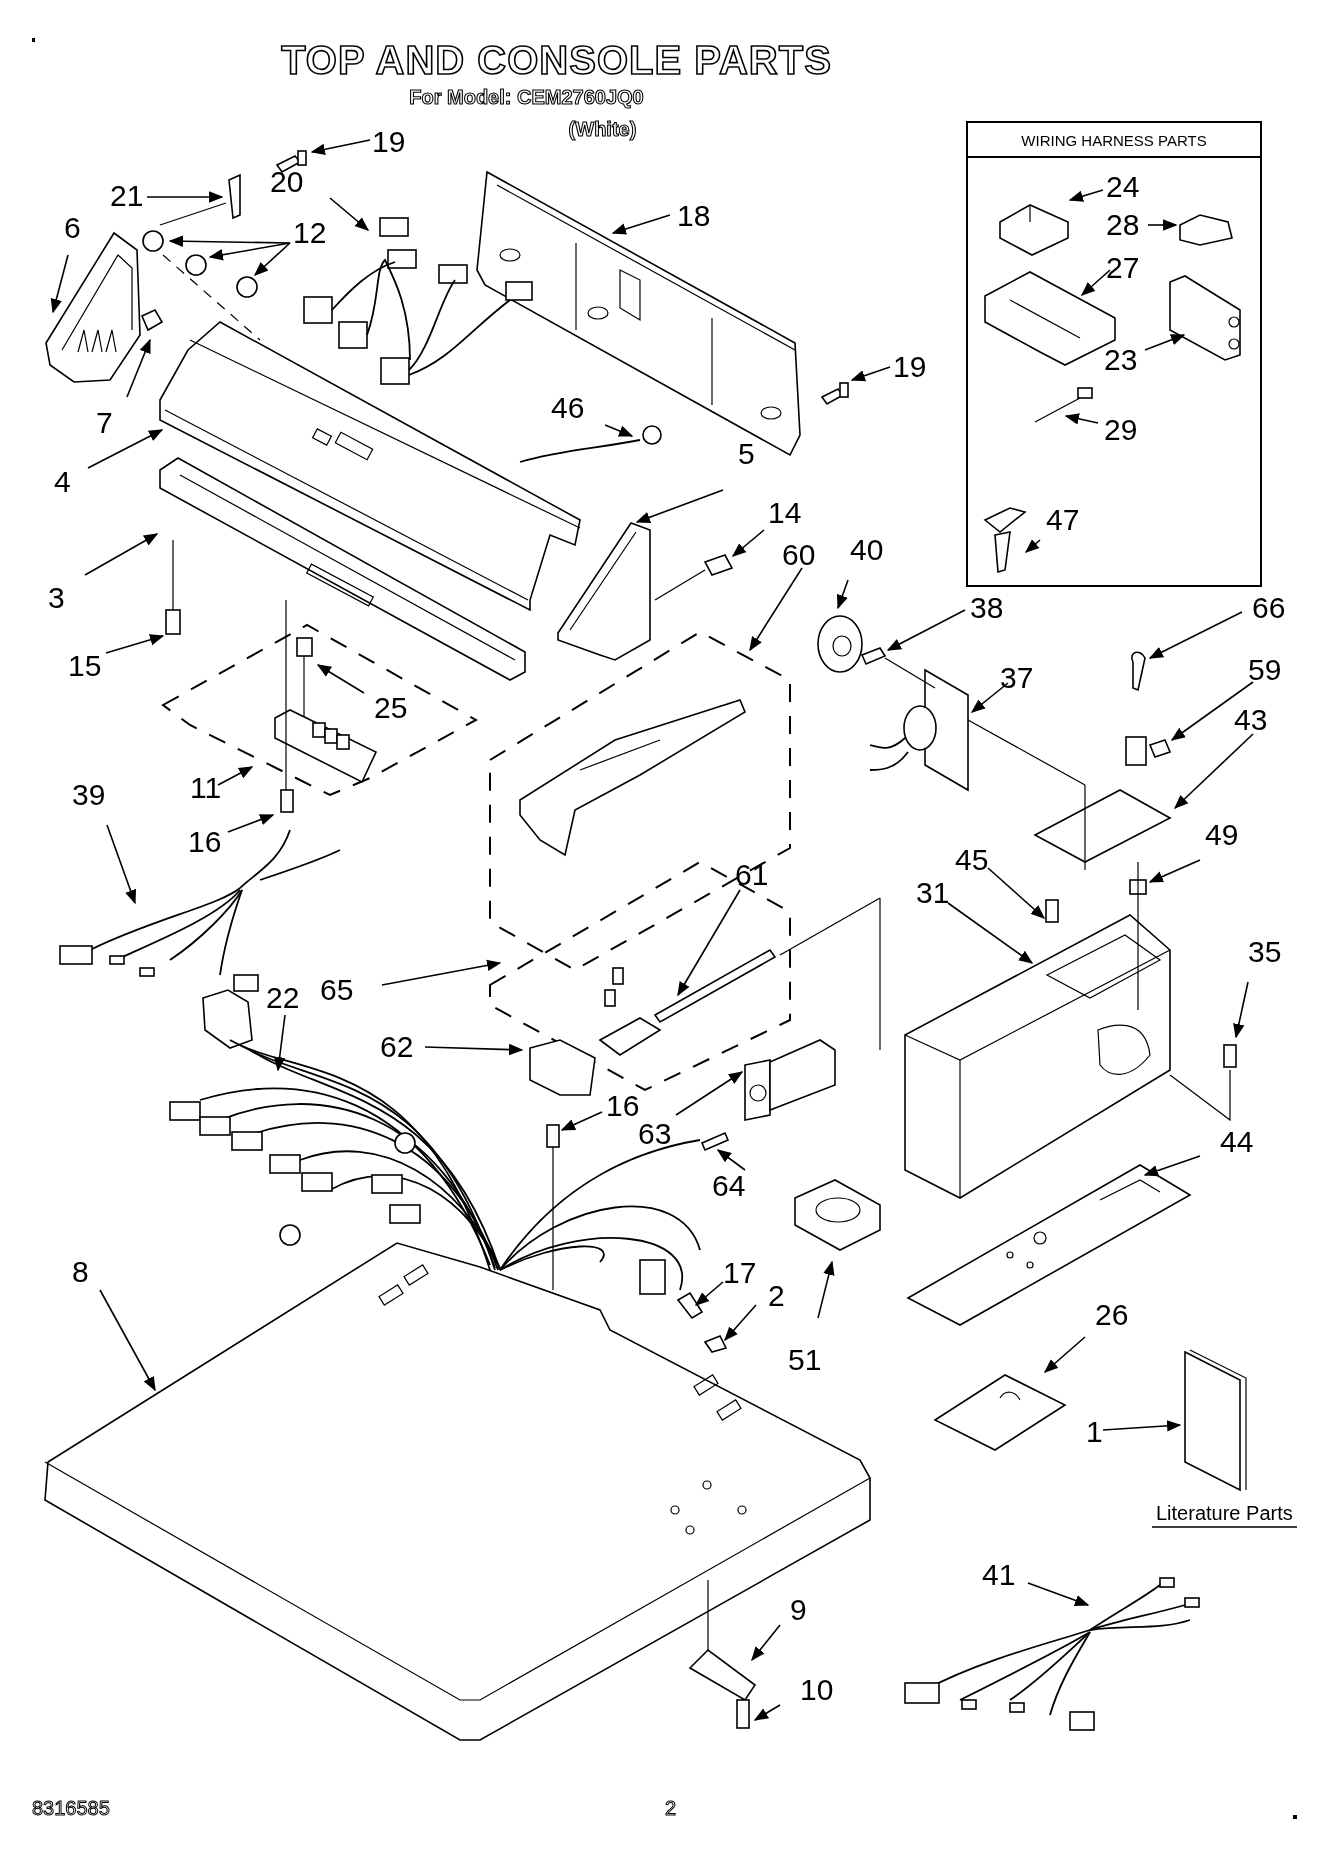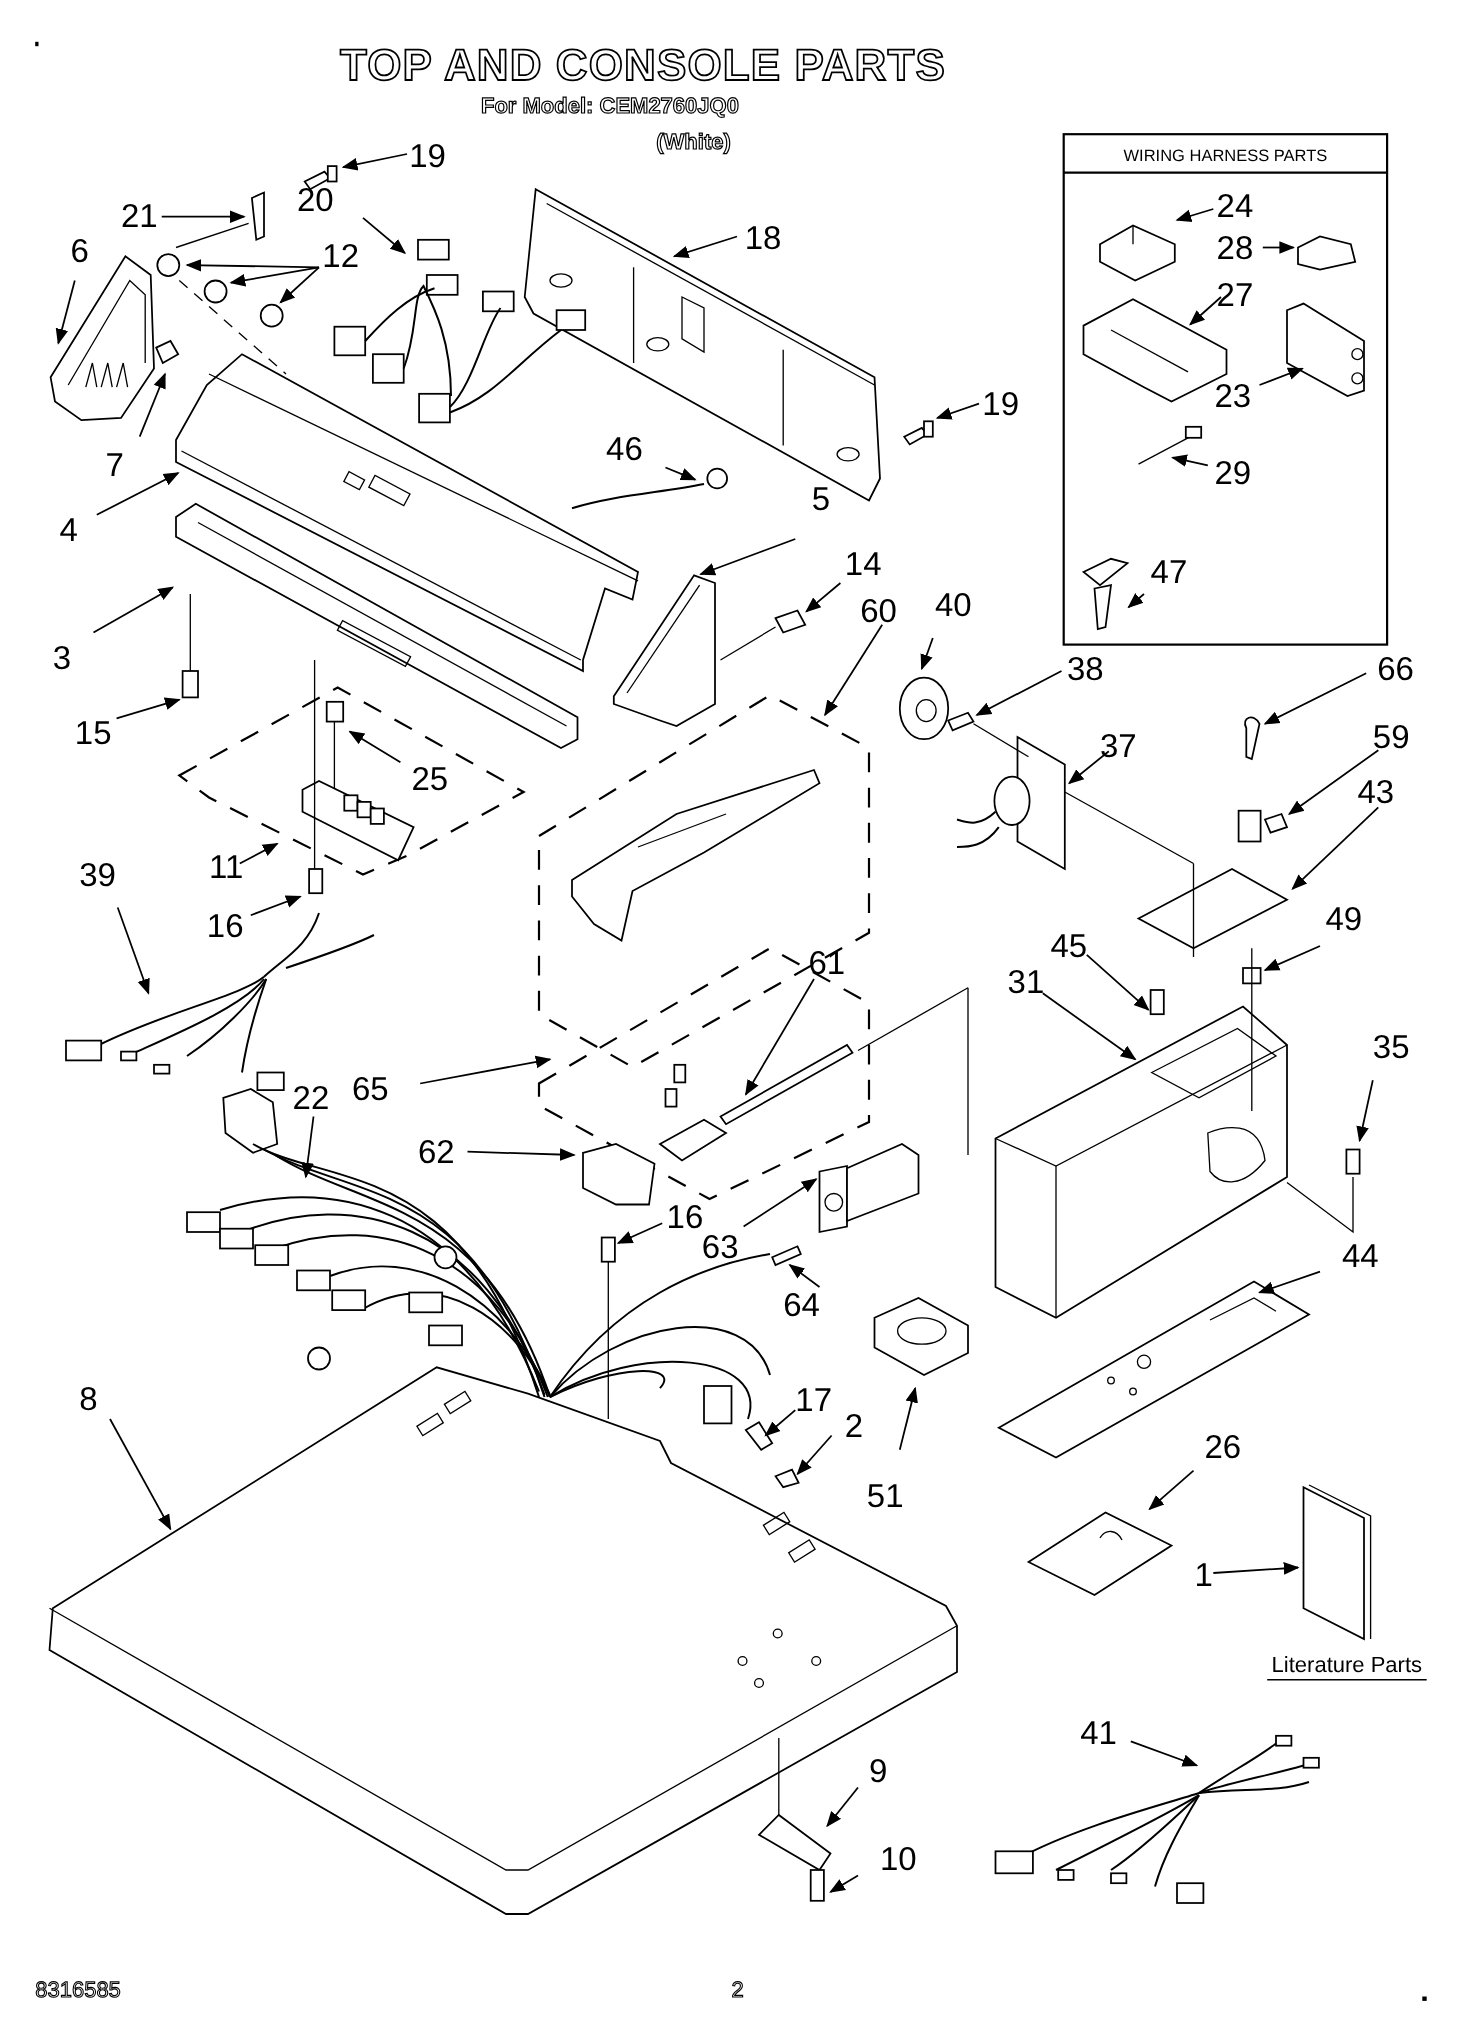--- a/index.html
+++ b/index.html
@@ -1,20 +1,20 @@
 <!DOCTYPE html>
 <html><head>
 <meta charset="utf-8">
 <style>
   html, body { margin: 0; padding: 0; background: #ffffff; }
   body { width: 1339px; height: 1849px; position: relative; overflow: hidden;
          font-family: "Liberation Sans", sans-serif; color: #000; }
   .title-outline { position: absolute; left: 0; width: 1113px; text-align: center;
          font-family: "Liberation Sans", sans-serif; font-weight: bold;
-         color: #fff; margin-left: 28px; -webkit-text-stroke: 1.6px #000; }
+         color: #fff; -webkit-text-stroke: 1.6px #000; }
   #page-title { top: 38px; font-size: 40px; letter-spacing: 1px; }
   #model-line { top: 86px; font-size: 20px; -webkit-text-stroke: 1.1px #000; left: -30px; }
   #variant-line { top: 118px; font-size: 20px; -webkit-text-stroke: 1.1px #000; left: 46px; }
   #diagram { position: absolute; left: 0; top: 0; width: 1339px; height: 1849px; }
   .callout { font-family: "Liberation Sans", sans-serif; font-size: 30px; fill: #000; }
   .harness-head { font-family: "Liberation Sans", sans-serif; font-size: 15px; fill: #000; }
   .lit-label { font-family: "Liberation Sans", sans-serif; font-size: 20px; fill: #000; }
   .footer-text { font-family: "Liberation Sans", sans-serif; font-size: 20px; fill: #fff;
          stroke: #000; stroke-width: 1; }
   .part { fill: #fff; stroke: #000; stroke-width: 1.6; }

